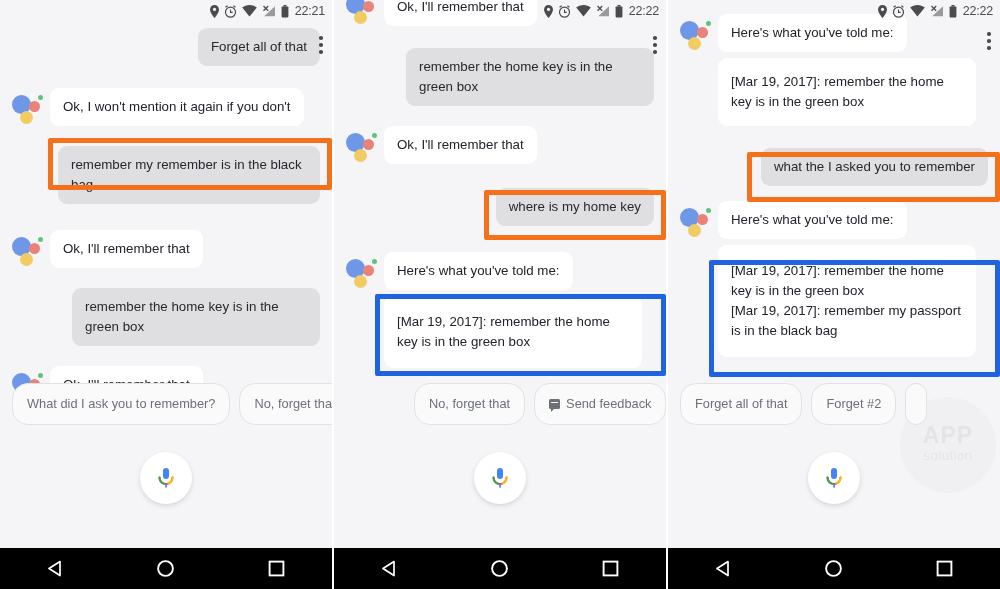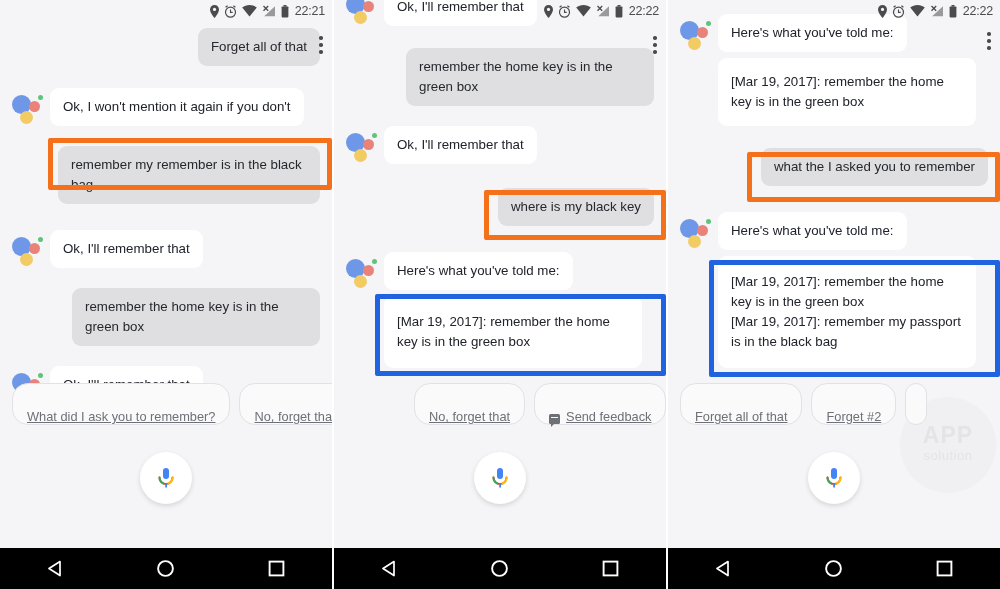--- a/index.html
+++ b/index.html
@@ -102,30 +102,29 @@
   .chips {
     position: absolute;
     left: 12px; right: 0;
     height: 30px;
     display: flex; align-items: center; gap: 9px;
     z-index: 15;
     white-space: nowrap;
   }
   .chip {
     height: 42px;
-    display: inline-flex; align-items: flex-end; gap: 6px;
+    display: inline-flex; align-items: center; gap: 6px;
     padding: 0 14px;
     border: 1px solid #e2e2e6;
     border-radius: 16px;
     background: #fafafb;
     color: #6d7077;
     font-size: 12.8px;
     line-height: 1;
     flex: 0 0 auto;
-    text-decoration: underline;
   }
   .chip.clipped { overflow: hidden; }
   .chip .fb-icon {
     width: 11px; height: 10px; background: #6d7077;
     border-radius: 1.5px; position: relative; flex: 0 0 11px;
   }
   .chip .fb-icon::after {
     content: ""; position: absolute; left: 1.5px; bottom: -3px;
     border-left: 3px solid #6d7077;
     border-bottom: 3px solid transparent;
@@ -346,21 +345,21 @@
         <div class="glogo">
           <i class="d-blue"></i>
             <i class="d-red"></i>
             <i class="d-yellow"></i>
             <i class="d-green"></i>
         </div>
         <div class="bubble bot">Ok, I'll remember that</div>
       </div>
 
       <div class="row user" style="margin-top:24px;margin-bottom:26px;">
-        <div class="bubble user">where is my black key</div>
+        <div class="bubble user">where is my home key</div>
       </div>
 
       <div class="row bot" style="margin-bottom:6px;">
         <div class="glogo">
           <i class="d-blue"></i>
             <i class="d-red"></i>
             <i class="d-yellow"></i>
             <i class="d-green"></i>
         </div>
         <div class="bubble bot">Here's what you've told me:</div>
@@ -458,21 +457,21 @@
             <i class="d-green"></i>
         </div>
         <div class="bubble bot">Here's what you've told me:</div>
       </div>
 
       <div class="row bot">
         <div class="glogo" style="visibility:hidden;"></div>
         <div class="bubble bot" style="max-width:258px;padding:14px 13px;">[Mar 19, 2017]: remember the home key is in the green box</div>
       </div>
 
-      <div class="row user" style="margin-top:22px;margin-bottom:26px;">
+      <div class="row user" style="margin-top:22px;margin-bottom:15px;">
         <div class="bubble user">what the I asked you to remember</div>
       </div>
 
       <div class="row bot" style="margin-bottom:6px;">
         <div class="glogo">
           <i class="d-blue"></i>
             <i class="d-red"></i>
             <i class="d-yellow"></i>
             <i class="d-green"></i>
         </div>

